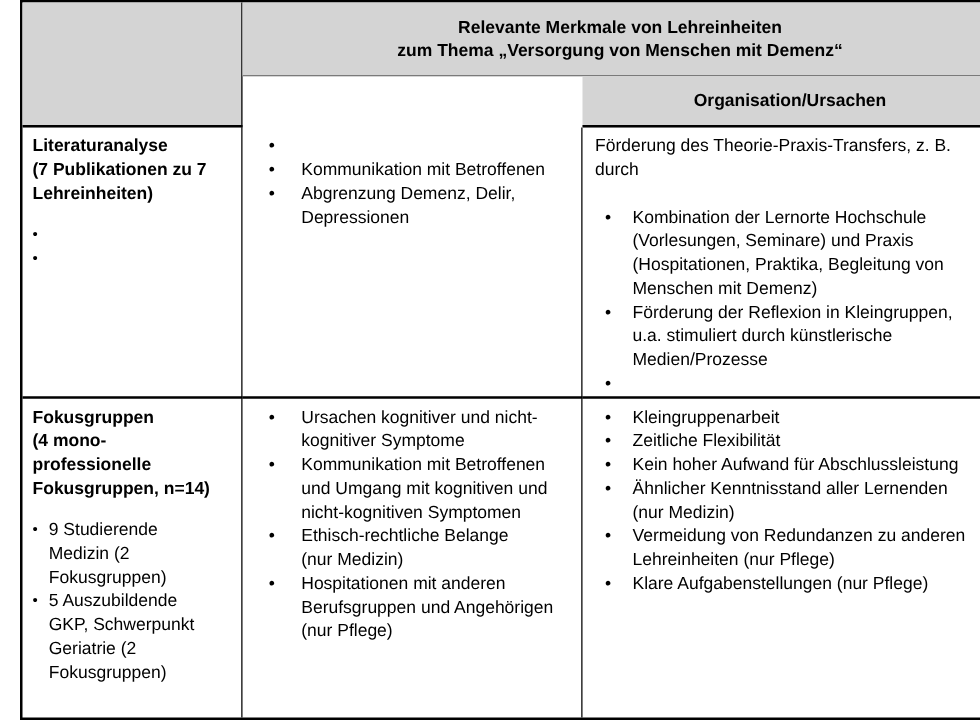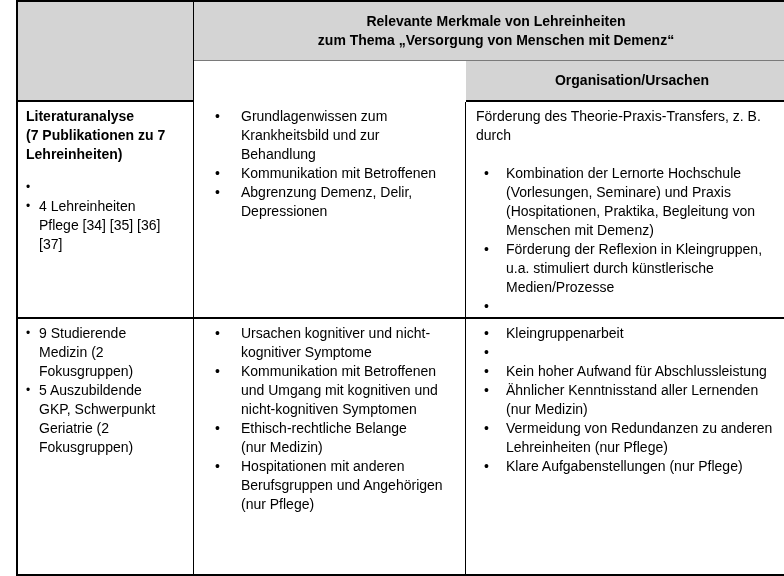--- a/index.html
+++ b/index.html
@@ -119,34 +119,28 @@
     <div class="cell labelcell r1c1">
       <div class="rh-title">Literaturanalyse
 (7 Publikationen zu 7
 Lehreinheiten)</div>
       <ul class="blist sublist">
         <li>
           <span class="b">•</span>
         </li>
         <li>
           <span class="b">•</span>
-          <span class="t">4 Lehreinheiten
-Pflege [34] [35] [36]
-[37]</span>
         </li>
       </ul>
     </div>
 
     <div class="cell midcell r1c2">
       <ul class="blist">
         <li>
           <span class="b">•</span>
-          <span class="t">Grundlagenwissen zum
-Krankheitsbild und zur
-Behandlung</span>
         </li>
         <li>
           <span class="b">•</span>
           <span class="t">Kommunikation mit Betroffenen</span>
         </li>
         <li>
           <span class="b">•</span>
           <span class="t">Abgrenzung Demenz, Delir,
 Depressionen</span>
         </li>
@@ -170,20 +164,24 @@
 u.a. stimuliert durch künstlerische
 Medien/Prozesse</span>
         </li>
         <li>
           <span class="b">•</span>
         </li>
       </ul>
     </div>
 
     <div class="cell labelcell r2c1">
+      <div class="rh-title">Fokusgruppen
+(4 mono-
+professionelle
+Fokusgruppen, n=14)</div>
       <ul class="blist sublist">
         <li>
           <span class="b">•</span>
           <span class="t">9 Studierende
 Medizin (2
 Fokusgruppen)</span>
         </li>
         <li>
           <span class="b">•</span>
           <span class="t">5 Auszubildende
@@ -222,20 +220,21 @@
     </div>
 
     <div class="cell rightcell r2c3">
       <ul class="blist">
         <li>
           <span class="b">•</span>
           <span class="t">Kleingruppenarbeit</span>
         </li>
         <li>
           <span class="b">•</span>
+          <span class="t">Zeitliche Flexibilität</span>
         </li>
         <li>
           <span class="b">•</span>
           <span class="t">Kein hoher Aufwand für Abschlussleistung</span>
         </li>
         <li>
           <span class="b">•</span>
           <span class="t">Ähnlicher Kenntnisstand aller Lernenden
 (nur Medizin)</span>
         </li>

